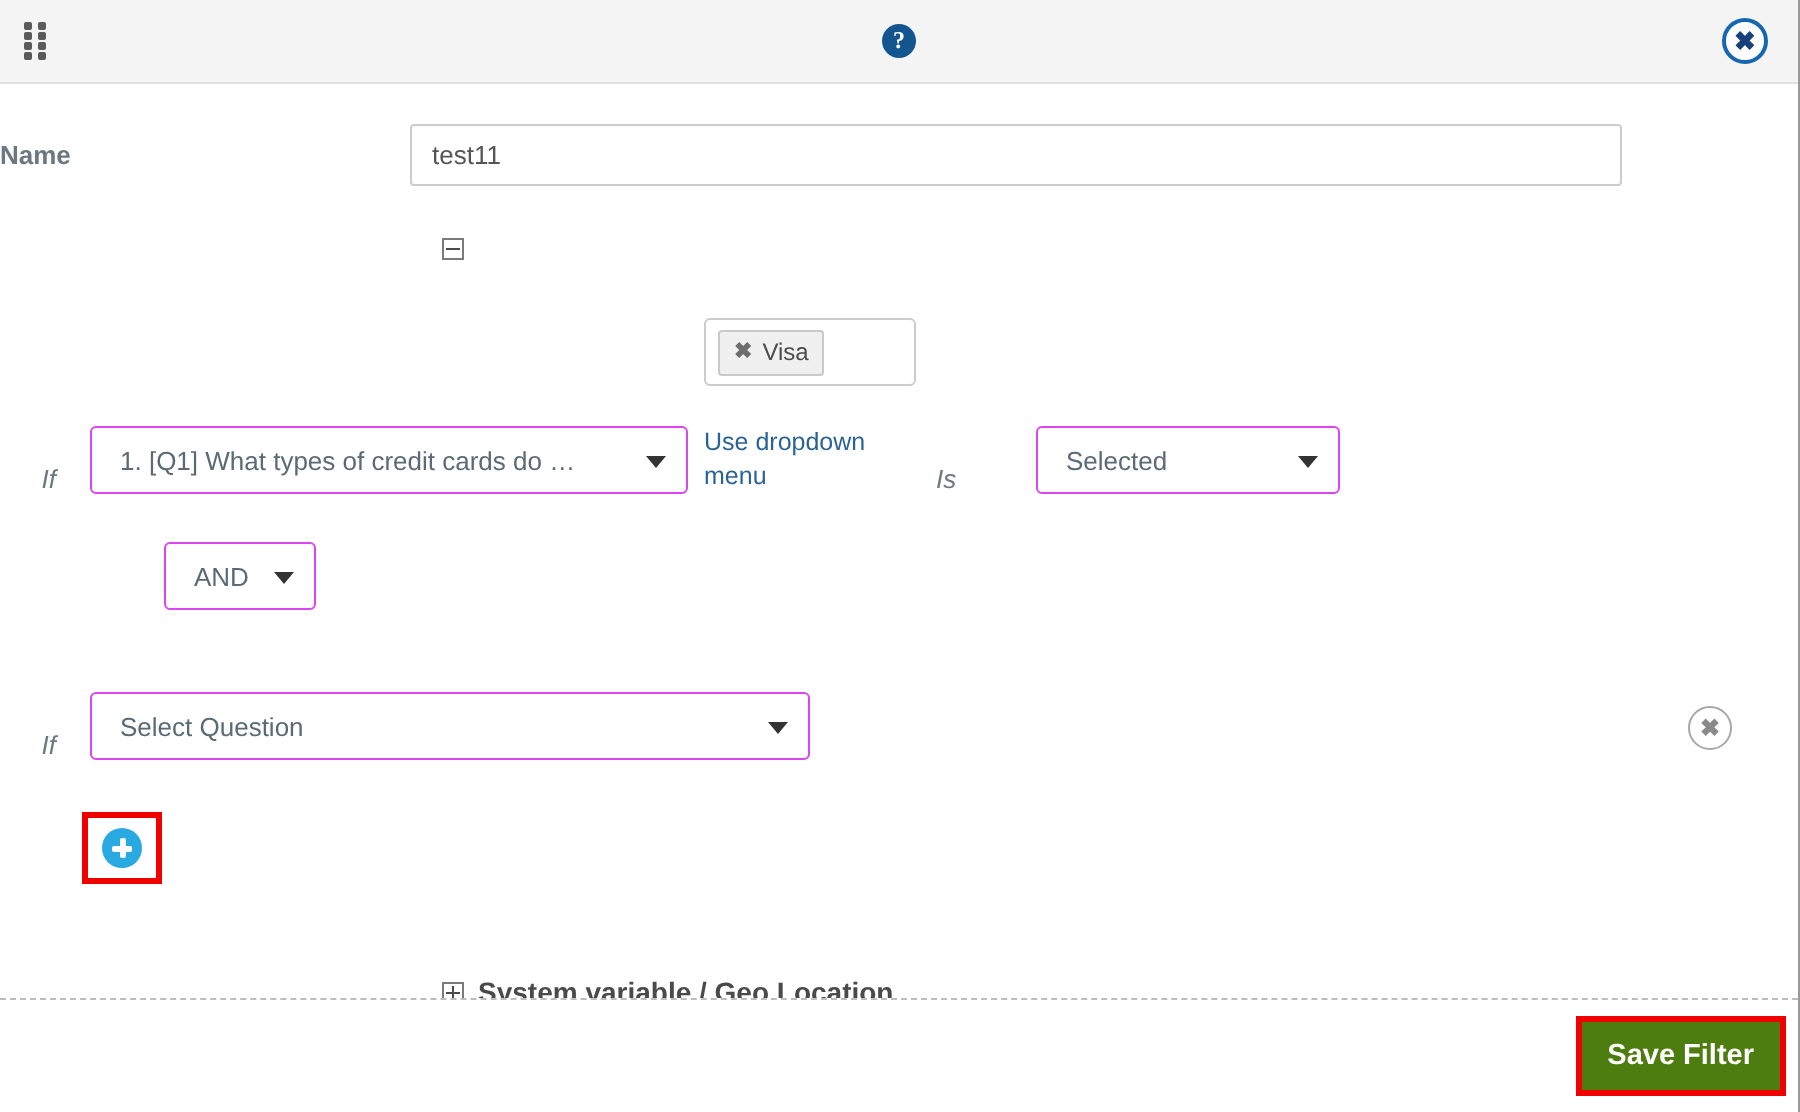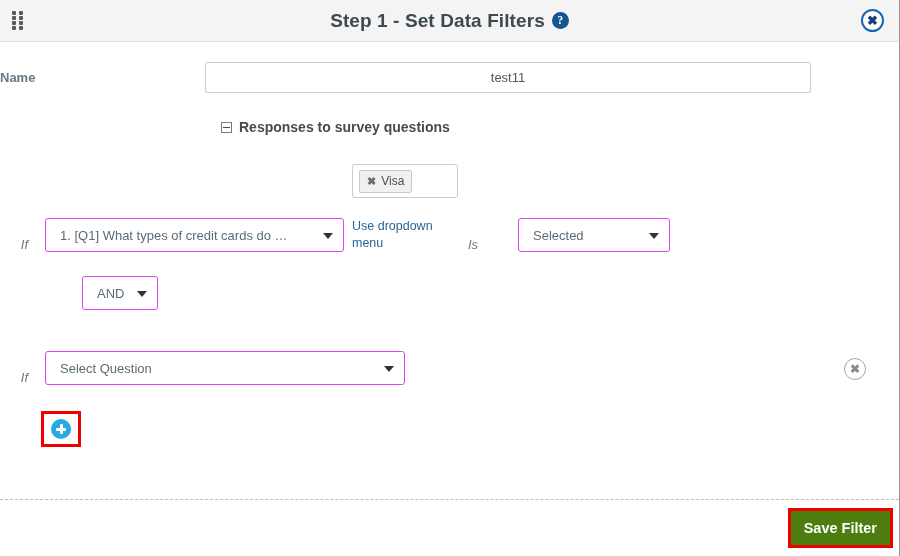--- a/index.html
+++ b/index.html
@@ -125,21 +125,20 @@
     height: 31px;
     box-sizing: border-box;
     border: 1px solid #cccccc;
     border-radius: 2px;
     padding: 0 10px;
     font-family: "Liberation Sans", sans-serif;
     font-size: 13px;
     color: #555555;
     background: #ffffff;
     outline: none;
-    text-align: center;
   }
 
   .section-head {
     margin-top: 26px;
     padding-left: 221px;
     display: flex;
     align-items: center;
     gap: 7px;
   }
   .toggle-box {
@@ -411,37 +410,35 @@
       <span></span>
       <span></span>
       <span></span>
       <span></span>
       <span></span>
       <span></span>
       <span></span>
     </div>
 
     <div class="header-title-wrap">
-      <div class="header-title">Step 1 - Set Data Filters</div>
       <span class="help-icon">?</span>
     </div>
 
     <div class="close-btn">✖</div>
   </div>
 
   <div class="modal-body">
 
     <div class="name-row">
       <div class="name-label">Name</div>
       <input class="name-input" type="text" value="test11" style="">
     </div>
 
     <div class="section-head">
       <span class="toggle-box"></span>
-      <span class="section-title">Responses to survey questions</span>
     </div>
 
     <div class="filter-row row-1">
       <div class="if-label">If</div>
 
       <div class="select-ctl q-select">
         <span>1. [Q1] What types of credit cards do …</span>
         <span class="caret"></span>
       </div>
 
@@ -482,20 +479,24 @@
     </div>
 
     <div class="add-row">
       <div class="annot-box">
         <div class="add-btn">
           <span class="plus-circle"></span>
         </div>
       </div>
     </div>
 
+    <div class="section-head-bottom">
+      <span class="toggle-box plus"></span>
+      <span class="section-title">System variable / Geo Location</span>
+    </div>
 
   </div>
 
   <div class="modal-footer">
     <div class="save-annot">
       <button class="save-btn">Save Filter</button>
     </div>
   </div>
 
 </div>

